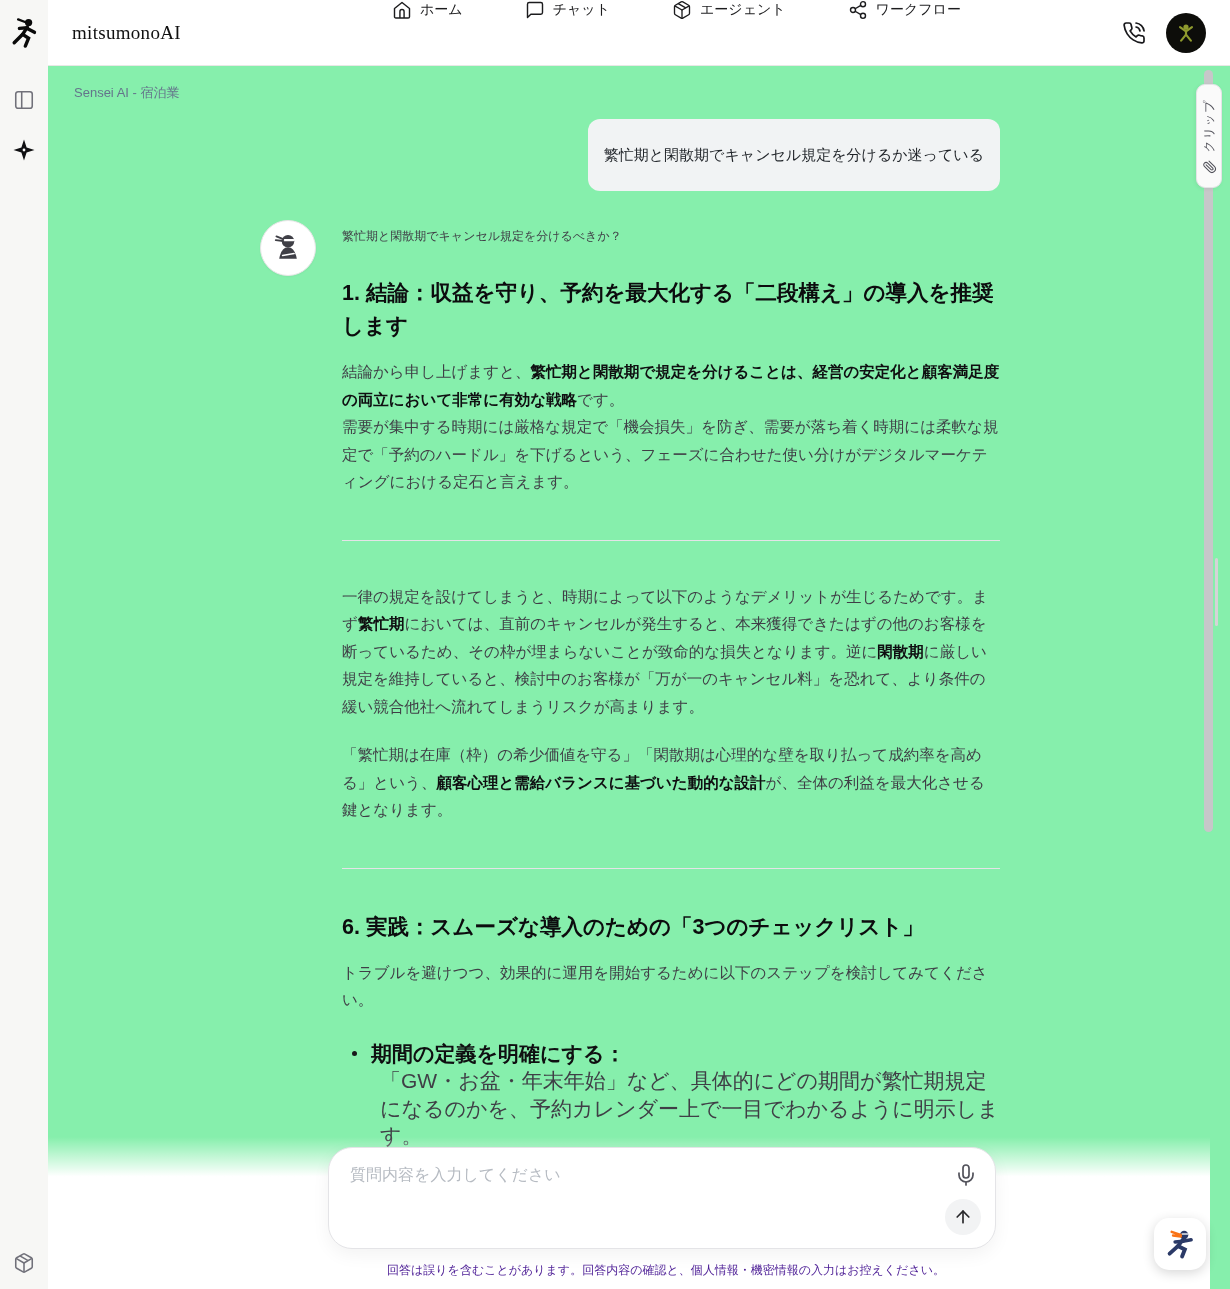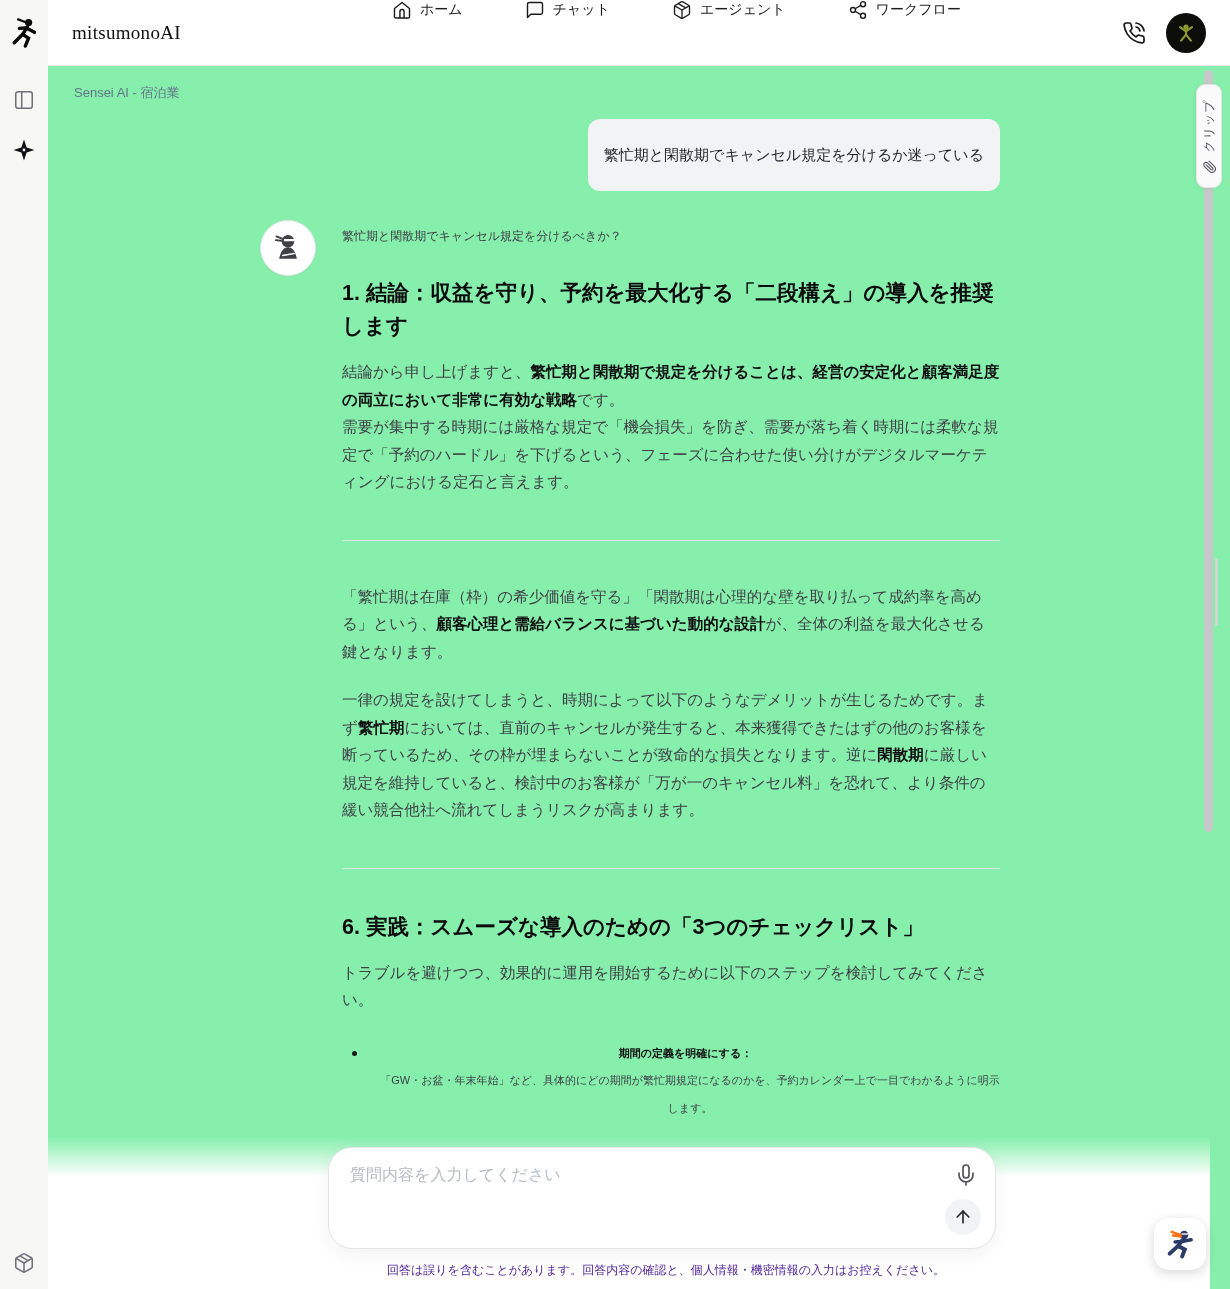--- a/index.html
+++ b/index.html
@@ -42,21 +42,21 @@
   .ai-avatar { flex: 0 0 56px; width: 56px; height: 56px; border-radius: 50%; background: #fff;
     border: 1px solid #e6e6e6; box-shadow: 0 1px 2px rgba(0,0,0,.04); display: flex; align-items: center; justify-content: center; }
   .ai-content { flex: 1; min-width: 0; }
   .ai-intro { font-size: 12px; color: #3f3f46; line-height: 24px; margin-top: 4px; }
 
   .sec-h { font-size: 21.5px; line-height: 33px; font-weight: 700; color: #0c0c0e; margin: 29px 0 15px; }
   .sec-p { font-size: 15.5px; line-height: 27.5px; color: #3f3f46; margin: 0 0 21px; }
   .sec-p strong { color: #0f0f11; font-weight: 700; }
   .divider { border: none; border-top: 1px solid #e4e4e7; margin: 44px 0 42px; }
   .sec-ul { list-style: none; margin: 26px 0 0; }
-  .sec-ul li { position: relative; padding-left: 29px; font-size: 11px; line-height: 27.5px; text-align: center; }
+  .sec-ul li { position: relative; padding-left: 29px; font-size: 21px; line-height: 27.5px; }
   .sec-ul li::before { content: ""; position: absolute; left: 10px; top: 11px; width: 5px; height: 5px;
     border-radius: 50%; background: #18181b; }
   .li-t { font-weight: 700; color: #0f0f11; }
   .li-b { color: #3f3f46; padding-left: 9px; }
 
   
   .bottom-fade { position: absolute; left: 48px; right: 20px; bottom: 0; height: 152px;
     background: linear-gradient(to bottom, rgba(255,255,255,0) 0%, #fff 26%); z-index: 10; pointer-events: none; }
   .composer { position: absolute; left: 328px; top: 1147px; width: 668px; height: 102px; background: #fff;
     border: 1px solid #e4e4e7; border-radius: 24px; box-shadow: 0 6px 18px rgba(0,0,0,.05); z-index: 12; }
@@ -205,22 +205,22 @@
           <path d="M10.5 7.5 L5.5 5.5 M10.5 8.8 L5 8.2" stroke="#3f3f46" stroke-width="1.4" stroke-linecap="round"></path>
           <path d="M10 19.5 L18.5 18" stroke="#fff" stroke-width="1.1" stroke-linecap="round"></path>
         </svg>
       </div>
       <div class="ai-content">
         <div class="ai-intro">繁忙期と閑散期でキャンセル規定を分けるべきか？</div>
         <div id="sections">
             <h2 class="sec-h">1. 結論：収益を守り、予約を最大化する「二段構え」の導入を推奨します</h2>
             <p class="sec-p"><span>結論から申し上げますと、</span><strong>繁忙期と閑散期で規定を分けることは、経営の安定化と顧客満足度の両立において非常に有効な戦略</strong><span>です。</span><br><span>需要が集中する時期には厳格な規定で「機会損失」を防ぎ、需要が落ち着く時期には柔軟な規定で「予約のハードル」を下げるという、フェーズに合わせた使い分けがデジタルマーケティングにおける定石と言えます。</span></p>
             <hr class="divider">
+            <p class="sec-p"><span>一律の規定を設けてしまうと、時期によって以下のようなデメリットが生じるためです。まず</span><strong>繁忙期</strong><span>においては、直前のキャンセルが発生すると、本来獲得できたはずの他のお客様を断っているため、その枠が埋まらないことが致命的な損失となります。逆に</span><strong>閑散期</strong><span>に厳しい規定を維持していると、検討中のお客様が「万が一のキャンセル料」を恐れて、より条件の緩い競合他社へ流れてしまうリスクが高まります。</span></p>
             <p class="sec-p"><span>「繁忙期は在庫（枠）の希少価値を守る」「閑散期は心理的な壁を取り払って成約率を高める」という、</span><strong>顧客心理と需給バランスに基づいた動的な設計</strong><span>が、全体の利益を最大化させる鍵となります。</span></p>
-            <p class="sec-p"><span>一律の規定を設けてしまうと、時期によって以下のようなデメリットが生じるためです。まず</span><strong>繁忙期</strong><span>においては、直前のキャンセルが発生すると、本来獲得できたはずの他のお客様を断っているため、その枠が埋まらないことが致命的な損失となります。逆に</span><strong>閑散期</strong><span>に厳しい規定を維持していると、検討中のお客様が「万が一のキャンセル料」を恐れて、より条件の緩い競合他社へ流れてしまうリスクが高まります。</span></p>
             <hr class="divider">
             <h2 class="sec-h">6. 実践：スムーズな導入のための「3つのチェックリスト」</h2>
             <p class="sec-p"><span>トラブルを避けつつ、効果的に運用を開始するために以下のステップを検討してみてください。</span></p>
             <ul class="sec-ul">
               <li>
                 <div class="li-t">期間の定義を明確にする：</div>
                 <div class="li-b">「GW・お盆・年末年始」など、具体的にどの期間が繁忙期規定になるのかを、予約カレンダー上で一目でわかるように明示します。</div>
               </li>
             </ul>
           </div>

